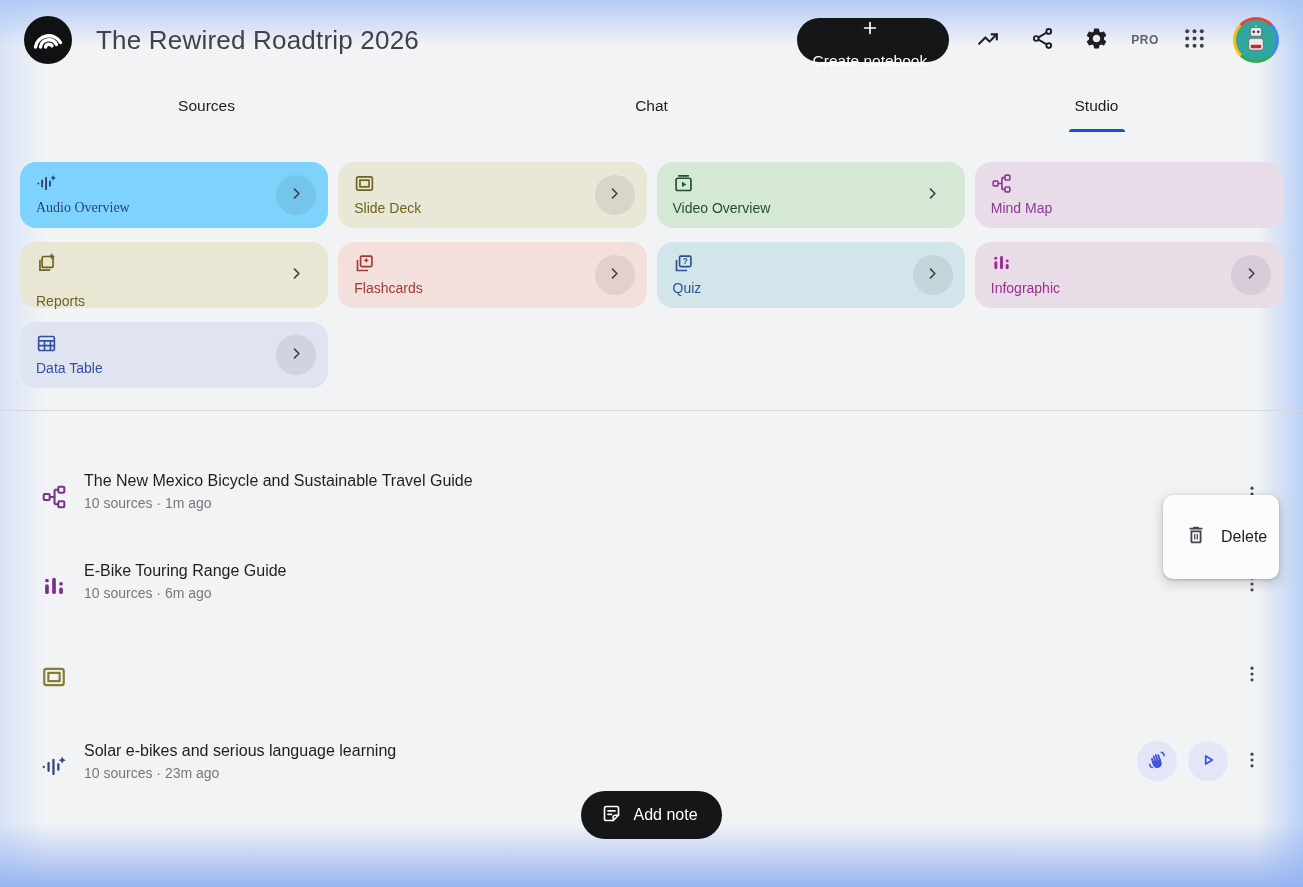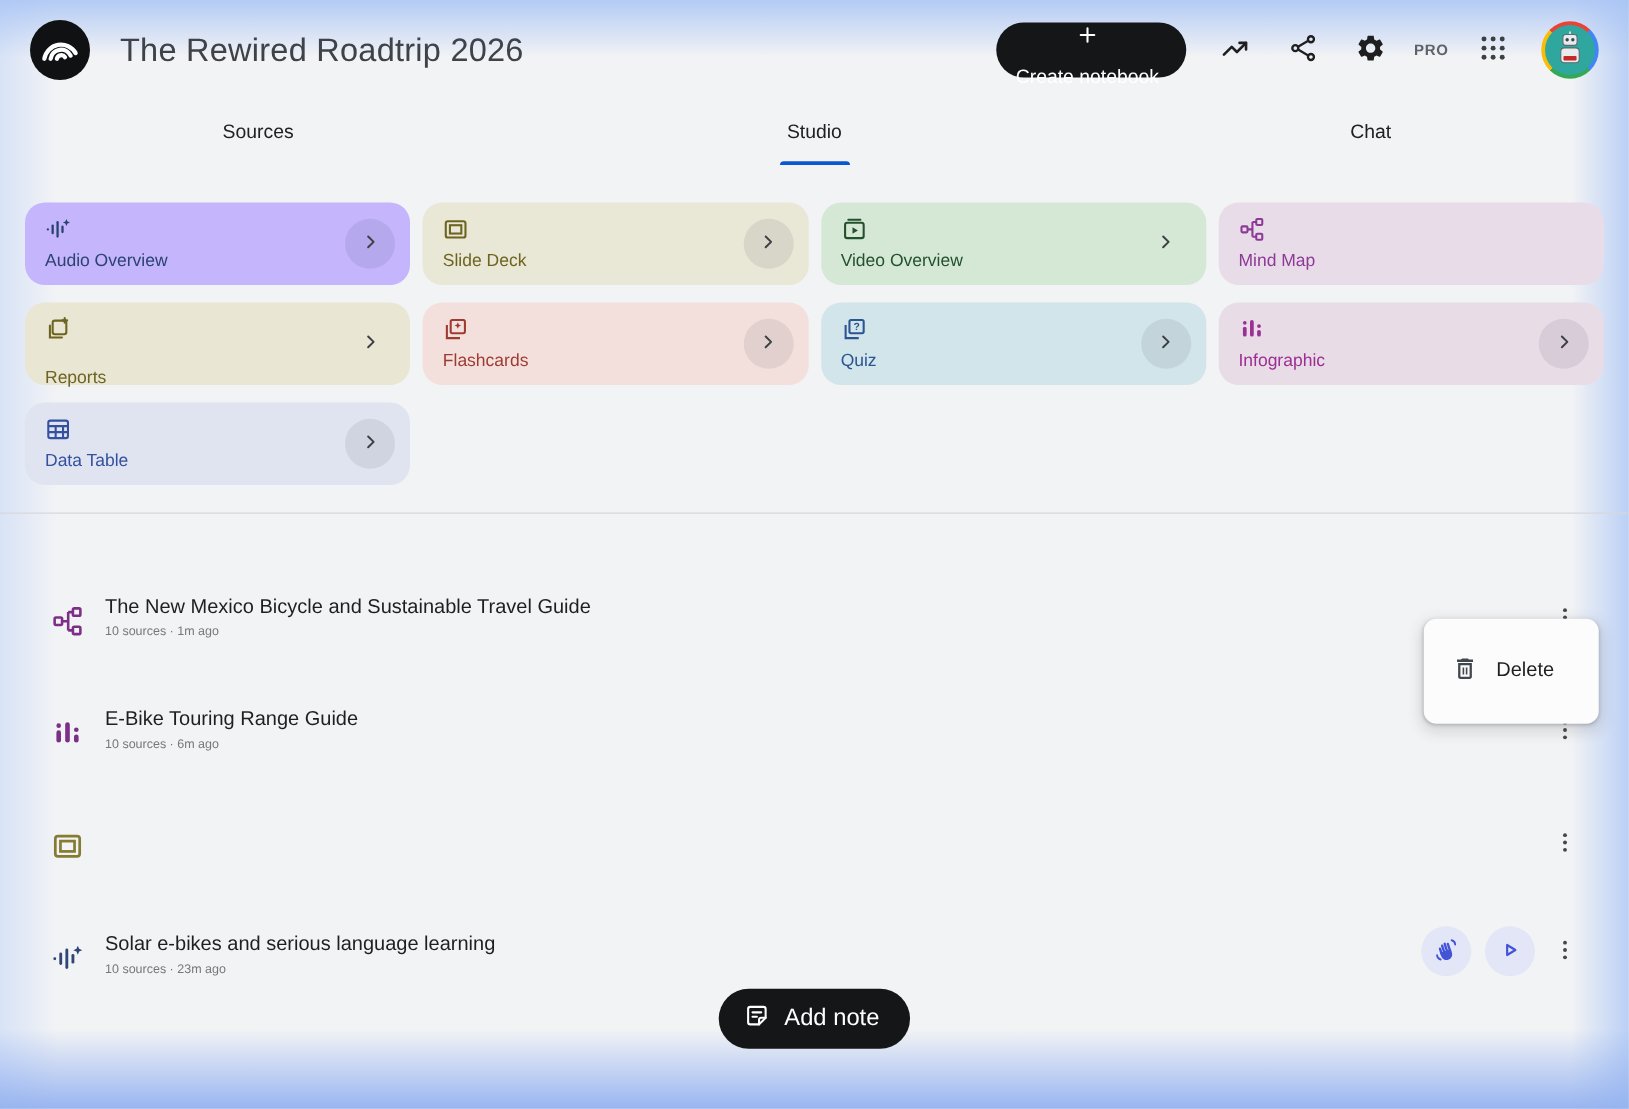--- a/index.html
+++ b/index.html
@@ -45,21 +45,21 @@
   .cards-grid{display:grid;grid-template-columns:repeat(4,1fr);gap:14px 10px;padding:30px 20px 0;}
   .card{height:66px;border-radius:16px;position:relative;box-sizing:border-box;
     padding:11px 16px 12px;display:flex;flex-direction:column;justify-content:space-between;cursor:pointer;}
   .card .card-icon svg{width:21px;height:21px;display:block;}
   .card .card-label{font-size:14px;font-weight:500;}
   .chevron-circle{position:absolute;right:12px;top:13px;width:40px;height:40px;border-radius:50%;
     background:rgba(20,22,40,.08);border:none;display:flex;align-items:center;justify-content:center;cursor:pointer;padding:0;}
   .chevron-bare{position:absolute;right:22px;top:23px;width:20px;height:20px;border:none;background:none;
     display:flex;align-items:center;justify-content:center;cursor:pointer;padding:0;}
   .chevron-circle svg,.chevron-bare svg{width:19px;height:19px;}
-  .c-audio{background:#c4b5fd;color:#2c4370;}
+  .c-audio{background:#7dd3fc;color:#2c4370;font-family:Liberation Serif, serif;}
   .c-slide{background:#e9e7d6;color:#6d6420;}
   .c-video{background:#d5e8d6;color:#23512c;}
   .c-mindmap{background:#e9dce9;color:#8c3a96;}
   .c-reports{background:#e9e6d4;color:#6d6420;gap:19px;}
   .c-flash{background:#f3e0dd;color:#9e3b31;}
   .c-quiz{background:#d2e5eb;color:#2b5591;}
   .c-info{background:#e8dce6;color:#9c2f93;}
   .c-table{background:#e0e4f0;color:#33519e;}
 
   .divider{border:none;border-top:1px solid #d6d8db;margin:22px 0 0;}
@@ -68,41 +68,41 @@
   .artifact-list{position:relative;padding-top:10px;}
   .artifact-row{height:90px;display:flex;align-items:flex-end;padding:0 38px 0 40px;box-sizing:border-box;cursor:pointer;}
   .row-icon{width:28px;height:28px;margin-right:16px;flex:0 0 auto;display:flex;align-items:center;justify-content:center;}
   .row-icon svg{width:26px;height:26px;}
   .ri-mindmap{color:#7b2f86;}
   .ri-info{color:#7b2f86;}
   .ri-slide{color:#857b33;}
   .ri-audio{color:#2f4677;}
   .row-text{display:flex;flex-direction:column;gap:5px;min-width:0;}
   .row-title{font-size:16px;font-weight:400;color:#1f1f1f;}
-  .row-meta{font-size:10px;color:#76787b;}
+  .row-meta{font-size:14px;color:#76787b;}
   .row-actions{margin-left:auto;display:flex;align-items:center;gap:11px;}
   .circle-btn{width:40px;height:40px;border-radius:50%;background:#e3e6f6;border:none;cursor:pointer;
     display:flex;align-items:center;justify-content:center;color:#4355d6;padding:0;}
   .circle-btn svg{width:22px;height:22px;}
   .kebab-btn{width:26px;height:32px;border:none;background:none;cursor:pointer;padding:0;
     display:flex;align-items:center;justify-content:center;}
   .kebab-btn svg{width:22px;height:22px;}
 
   
-  .context-menu{position:absolute;top:84px;right:24px;width:140px;height:84px;background:#fcfcfd;
+  .context-menu{position:absolute;top:84px;right:24px;width:116px;height:84px;background:#fcfcfd;
     border-radius:10px;box-shadow:0 1px 3px rgba(60,64,67,.3),0 4px 10px 3px rgba(60,64,67,.15);
     display:flex;align-items:center;z-index:5;}
   .menu-item{display:flex;align-items:center;gap:14px;padding-left:22px;width:100%;cursor:pointer;}
   .menu-item svg{width:22px;height:22px;}
   .menu-label{font-size:16px;color:#1f1f1f;}
 
   
   .add-note-wrap{text-align:center;margin-top:10px;}
   .add-note-btn{display:inline-flex;align-items:center;gap:11px;background:#151618;color:#fff;border:none;
-    border-radius:24px;height:48px;padding:0 24px 0 20px;font-size:19px;font-weight:500;font-family:inherit;cursor:pointer;}
+    border-radius:24px;height:48px;padding:0 24px 0 20px;font-size:16px;font-weight:500;font-family:inherit;cursor:pointer;}
   .add-note-btn svg{width:21px;height:21px;}
 </style>
 </head>
 <body>
 
 <div class="page">
 
   <header>
     <div class="logo">
       <svg viewBox="0 0 48 48">
@@ -182,22 +182,22 @@
             <rect x="6.8" y="10.8" width="10.4" height="8.4" rx="2" fill="#e8eaec" stroke="#5a6b70" stroke-width="0.6"></rect>
             <rect x="8.3" y="15.4" width="7.4" height="2.5" rx="0.6" fill="#c62828"></rect>
           </svg>
         </span>
       </button>
     </div>
   </header>
 
   <nav class="tabs">
     <div class="tab">Sources</div>
+    <div class="tab">Chat</div>
     <div class="tab active">Studio</div>
-    <div class="tab">Chat</div>
   </nav>
 
   <div class="cards-grid">
 
     <div class="card c-audio">
       <span class="card-icon">
         <svg viewBox="0 0 24 24">
             <g stroke="currentColor" stroke-width="2.1" stroke-linecap="round" fill="none">
               <path d="M2.6 12h.01"></path>
               <path d="M7 8.5v7"></path>

